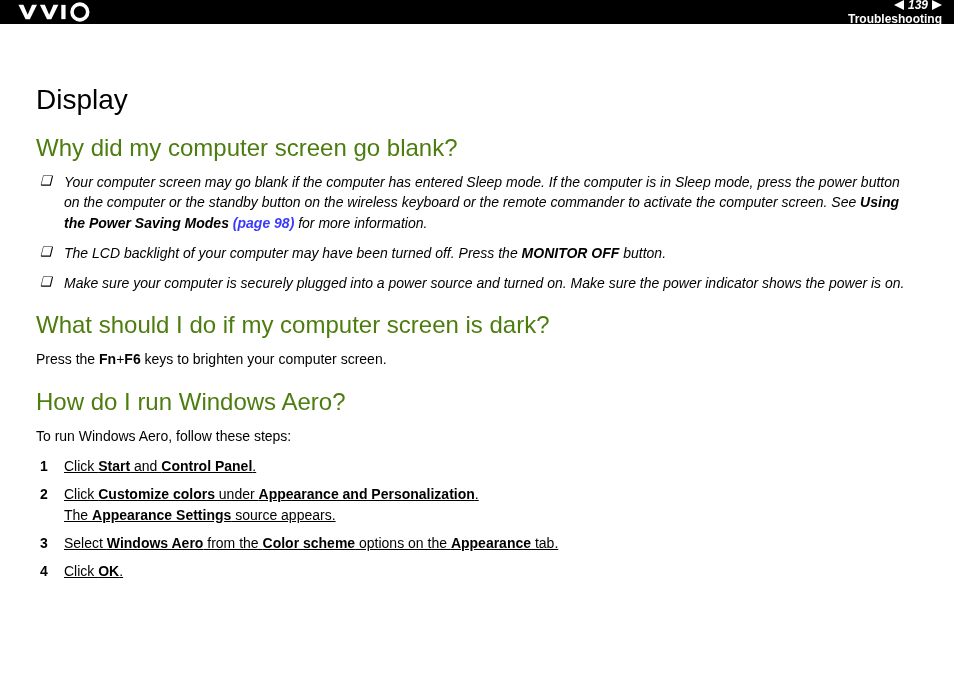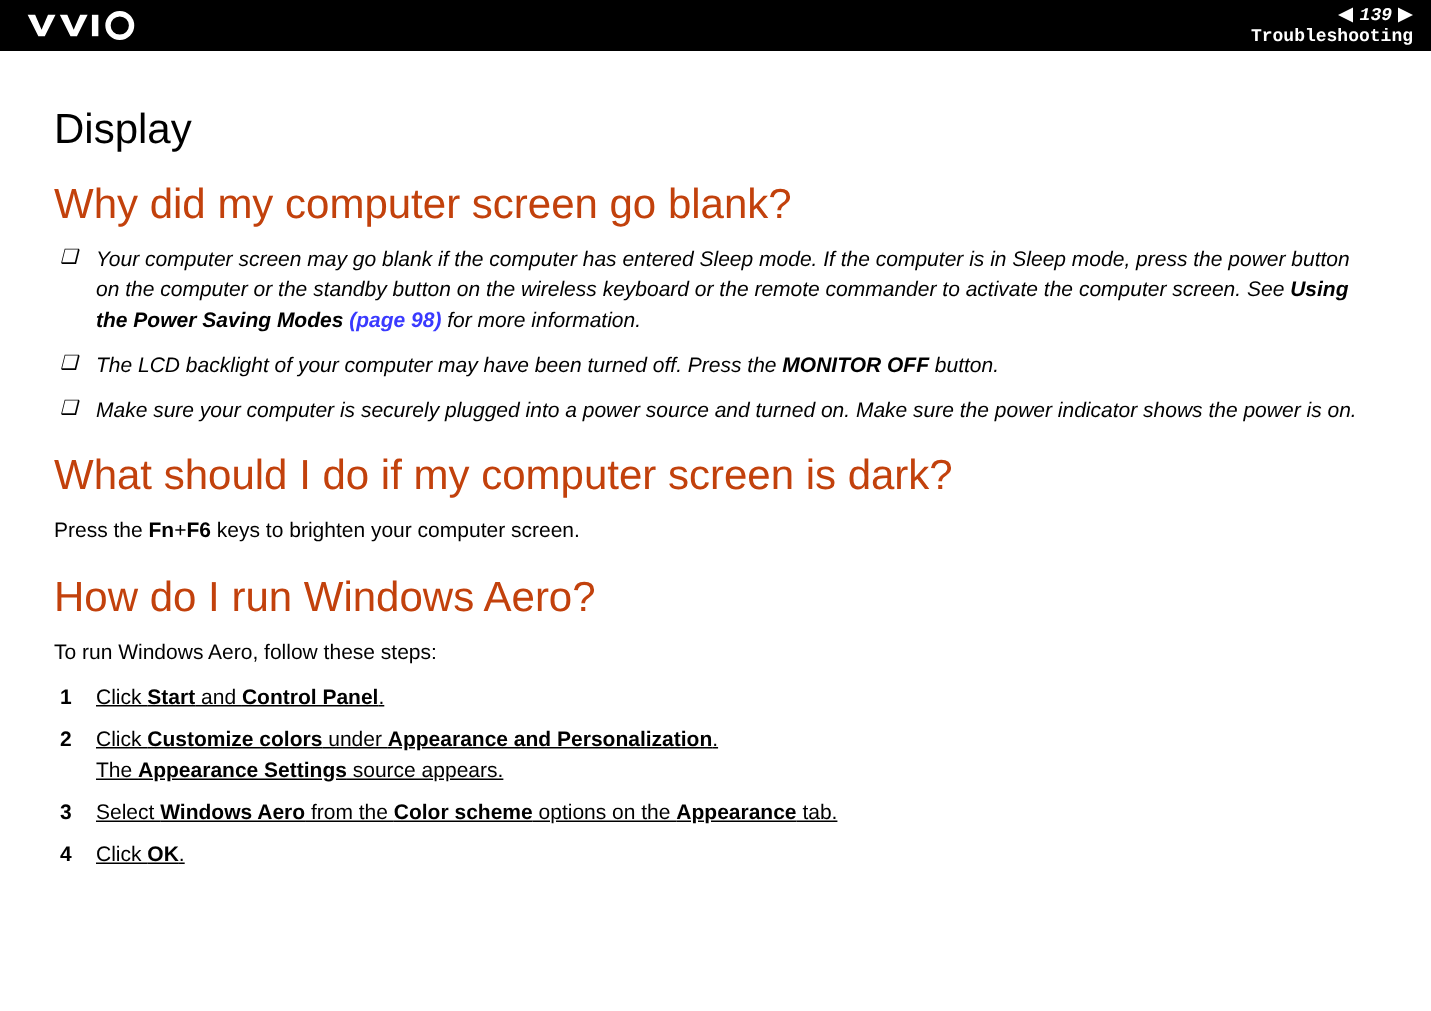--- a/index.html
+++ b/index.html
@@ -6,26 +6,25 @@
   body {
     font-family: Arial, Helvetica, sans-serif;
     width: 954px;
     height: 674px;
     background: #fff;
     overflow: hidden;
   }
   .header {
     background: #000;
     color: #fff;
-    height: 34px;
+    height: 24px;
     display: flex;
     align-items: center;
     justify-content: space-between;
     padding: 0 12px;
-    font-family: Liberation Mono, monospace;
   }
   .logo {
     display: flex;
     align-items: center;
   }
   .logo svg { height: 20px; }
   .header-right {
     text-align: right;
     font-size: 12px;
     line-height: 1.2;
@@ -46,32 +45,32 @@
     border-bottom: 5px solid transparent;
     border-right: 10px solid #fff;
   }
   .arrow-right {
     border-top: 5px solid transparent;
     border-bottom: 5px solid transparent;
     border-left: 10px solid #fff;
   }
   .section-label { font-weight: bold; }
   .content {
-    padding: 36px 36px 20px 36px;
+    padding: 60px 36px 20px 36px;
   }
   h1 {
     font-size: 28px;
     font-weight: normal;
     color: #000;
     margin-bottom: 18px;
   }
   h2 {
-    font-size: 28px;
+    font-size: 24px;
     font-weight: normal;
-    color: #c2410c;
+    color: #4d7c0f;
     margin-bottom: 10px;
     margin-top: 18px;
   }
   h2:first-of-type { margin-top: 0; }
   .bullet-list {
     list-style: none;
     margin-bottom: 4px;
     font-style: italic;
   }
   .bullet-list li {

